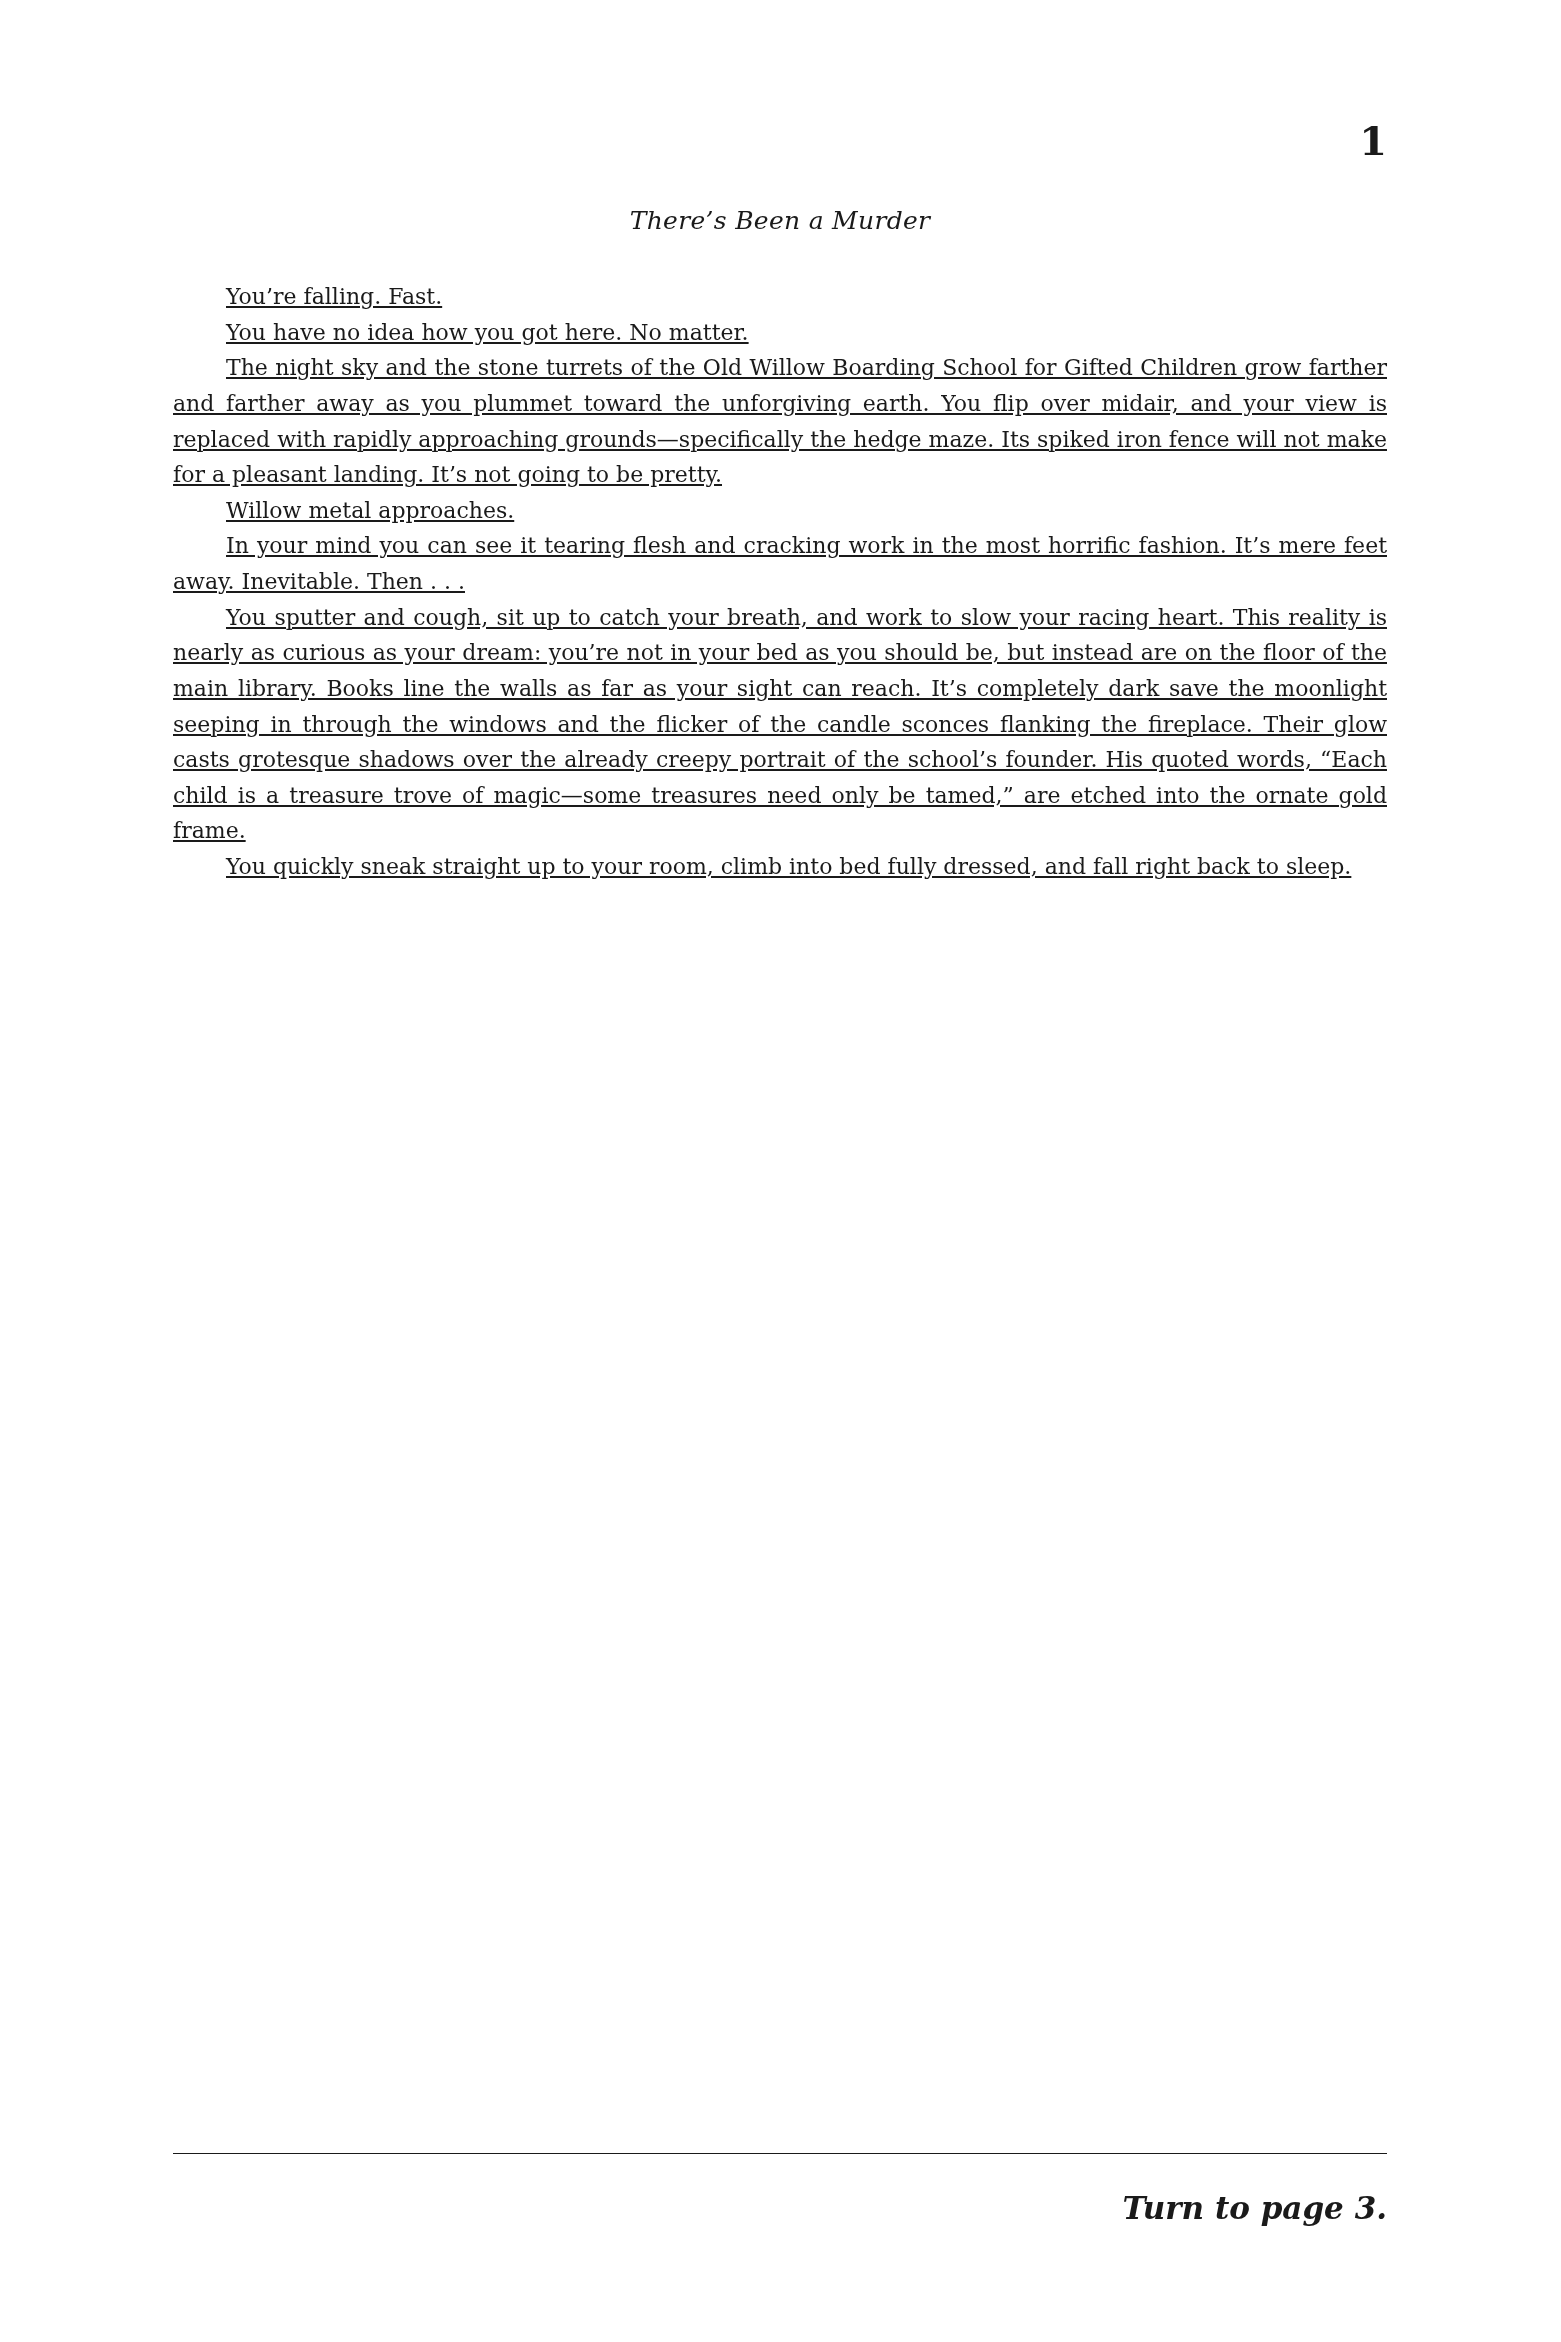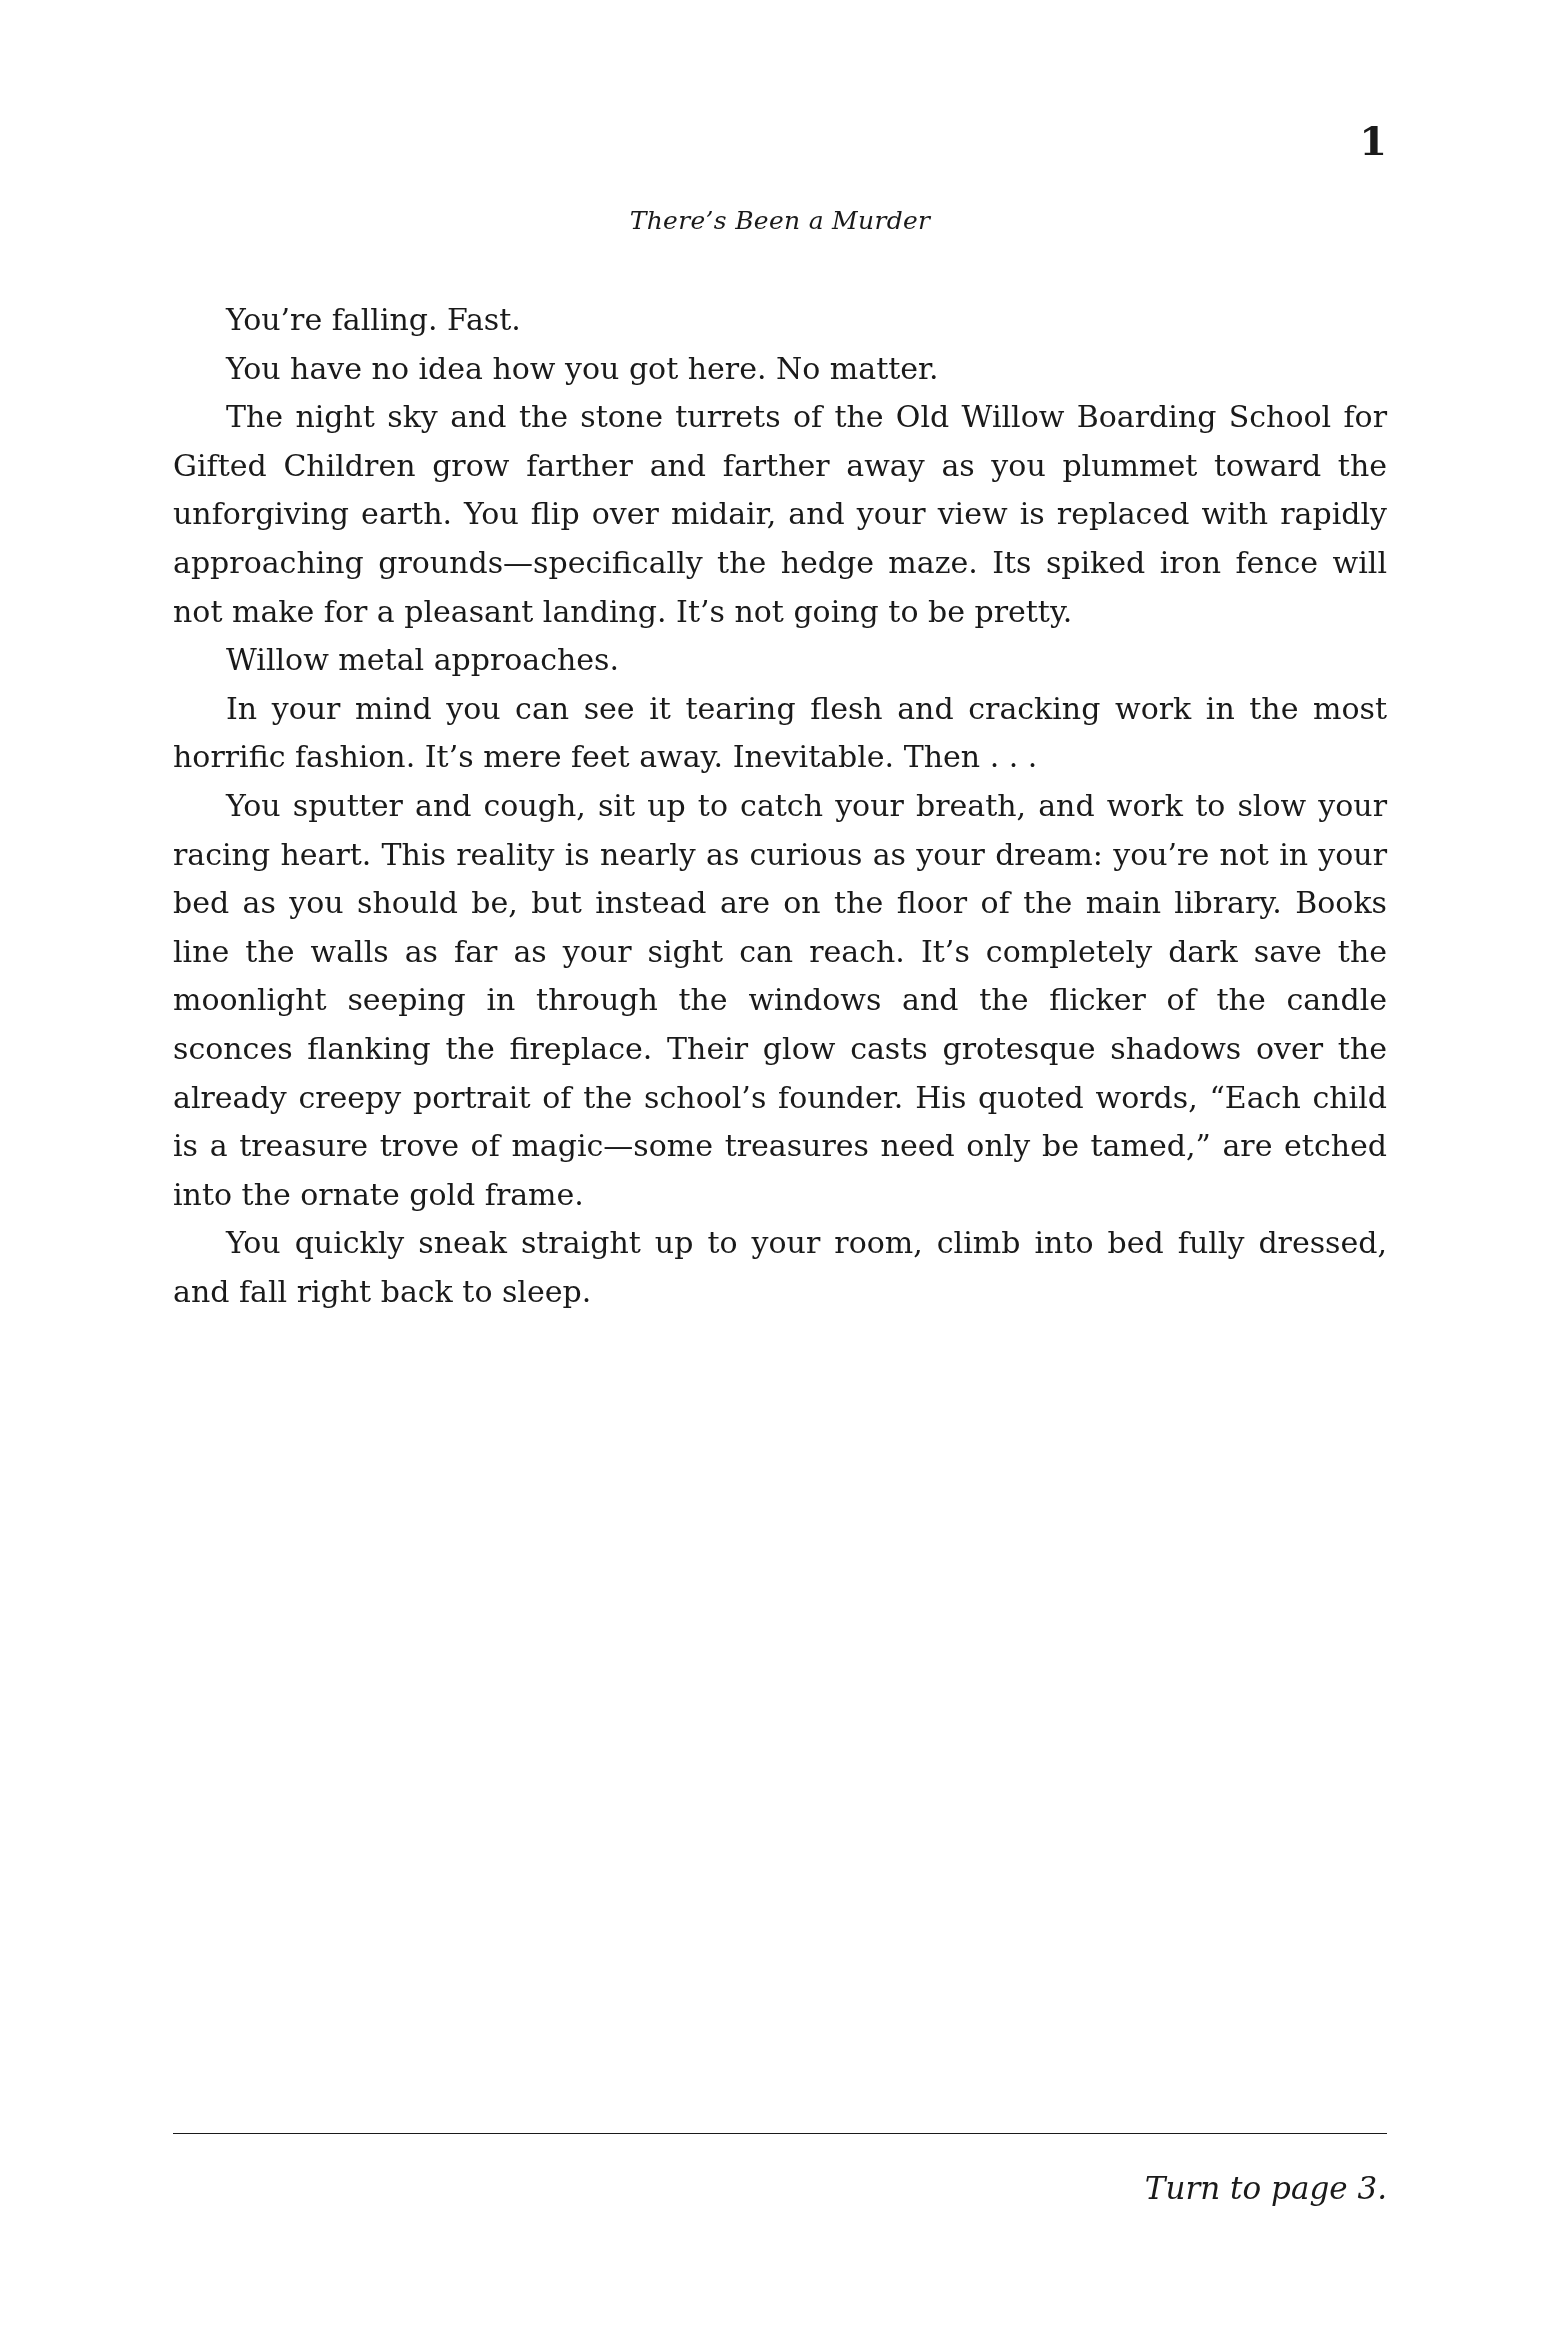--- a/index.html
+++ b/index.html
@@ -38,36 +38,38 @@
     letter-spacing: 0;
   }
   .chapter-title {
     text-align: center;
     font-style: italic;
     font-size: 25px;
     margin-top: 45px;
     letter-spacing: 0.3px;
   }
   .body-text {
-    margin-top: 61px;
-    font-size: 30px;
+    margin-top: 44px;
+    font-size: 22px;
     line-height: 1.62;
     text-align: justify;
     text-justify: inter-word;
     hyphens: none;
+    text-decoration: underline;
   }
   .body-text p {
     margin: 0;
     text-indent: 53px;
   }
   .footer {
     position: absolute;
     left: 173px;
     right: 174px;
-    bottom: 136px;
+    bottom: 116px;
+    font-weight: bold;
   }
   .footer-rule {
     border-top: 1.5px solid #1a1a1a;
     width: 100%;
   }
   .footer-text {
     text-align: right;
     font-style: italic;
     font-size: 31px;
     margin-top: 36px;

